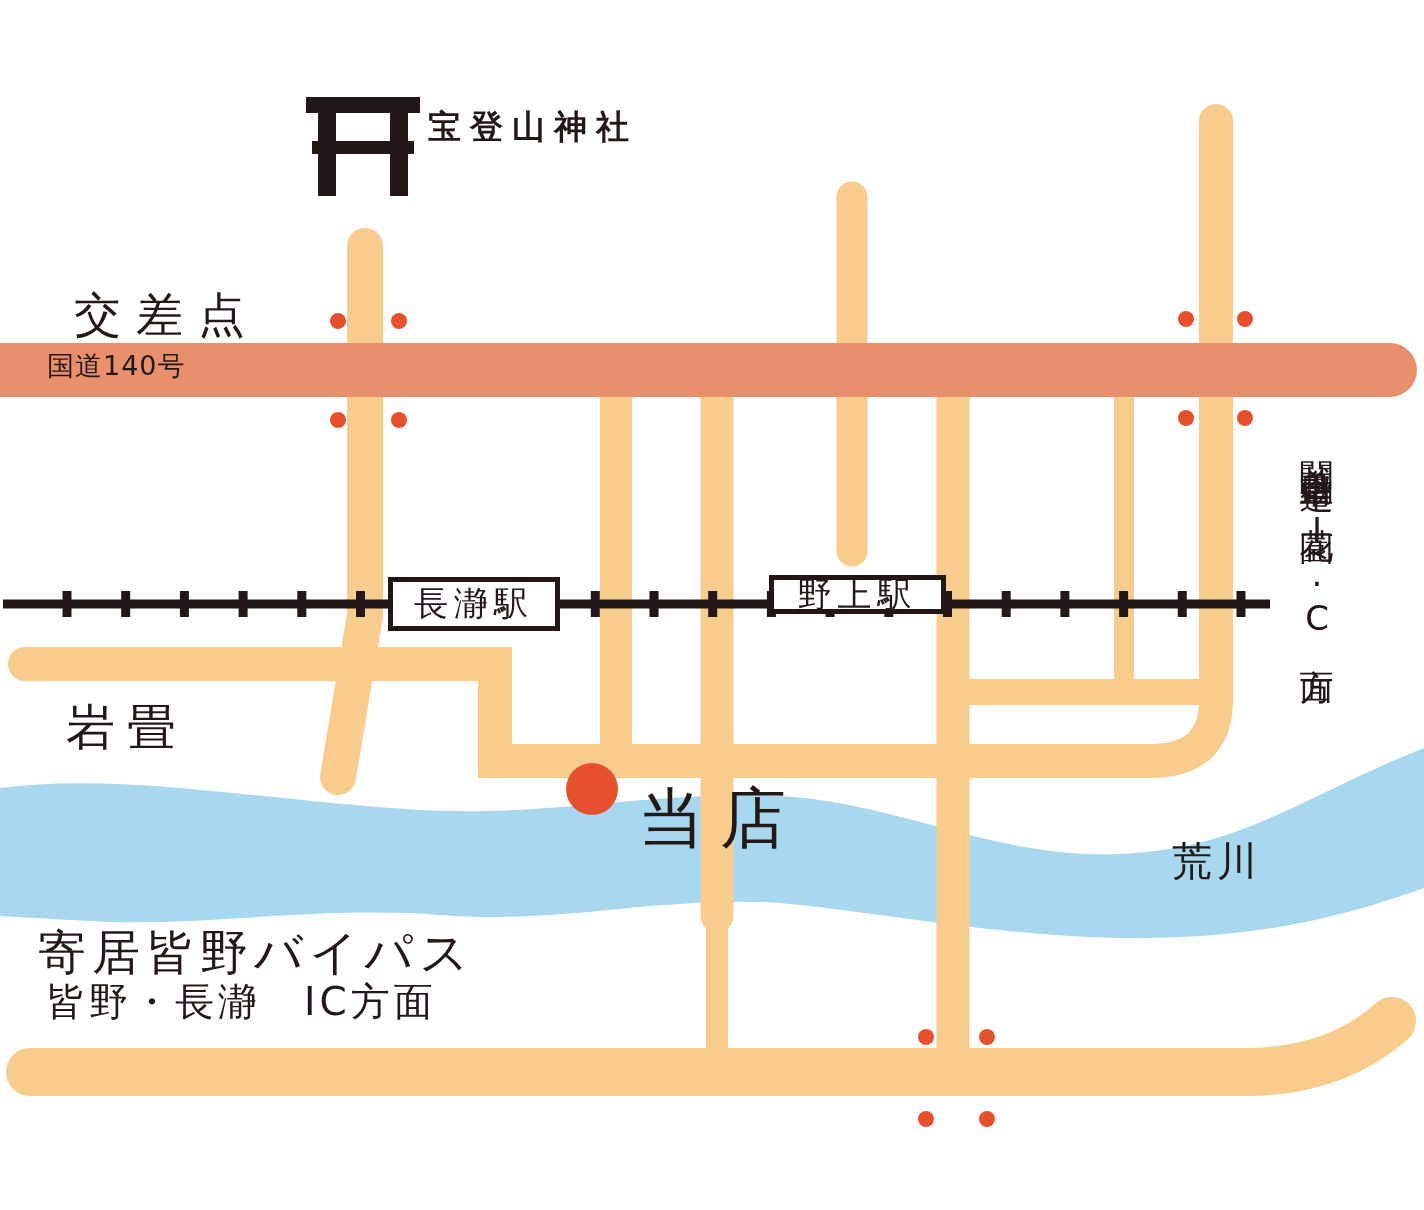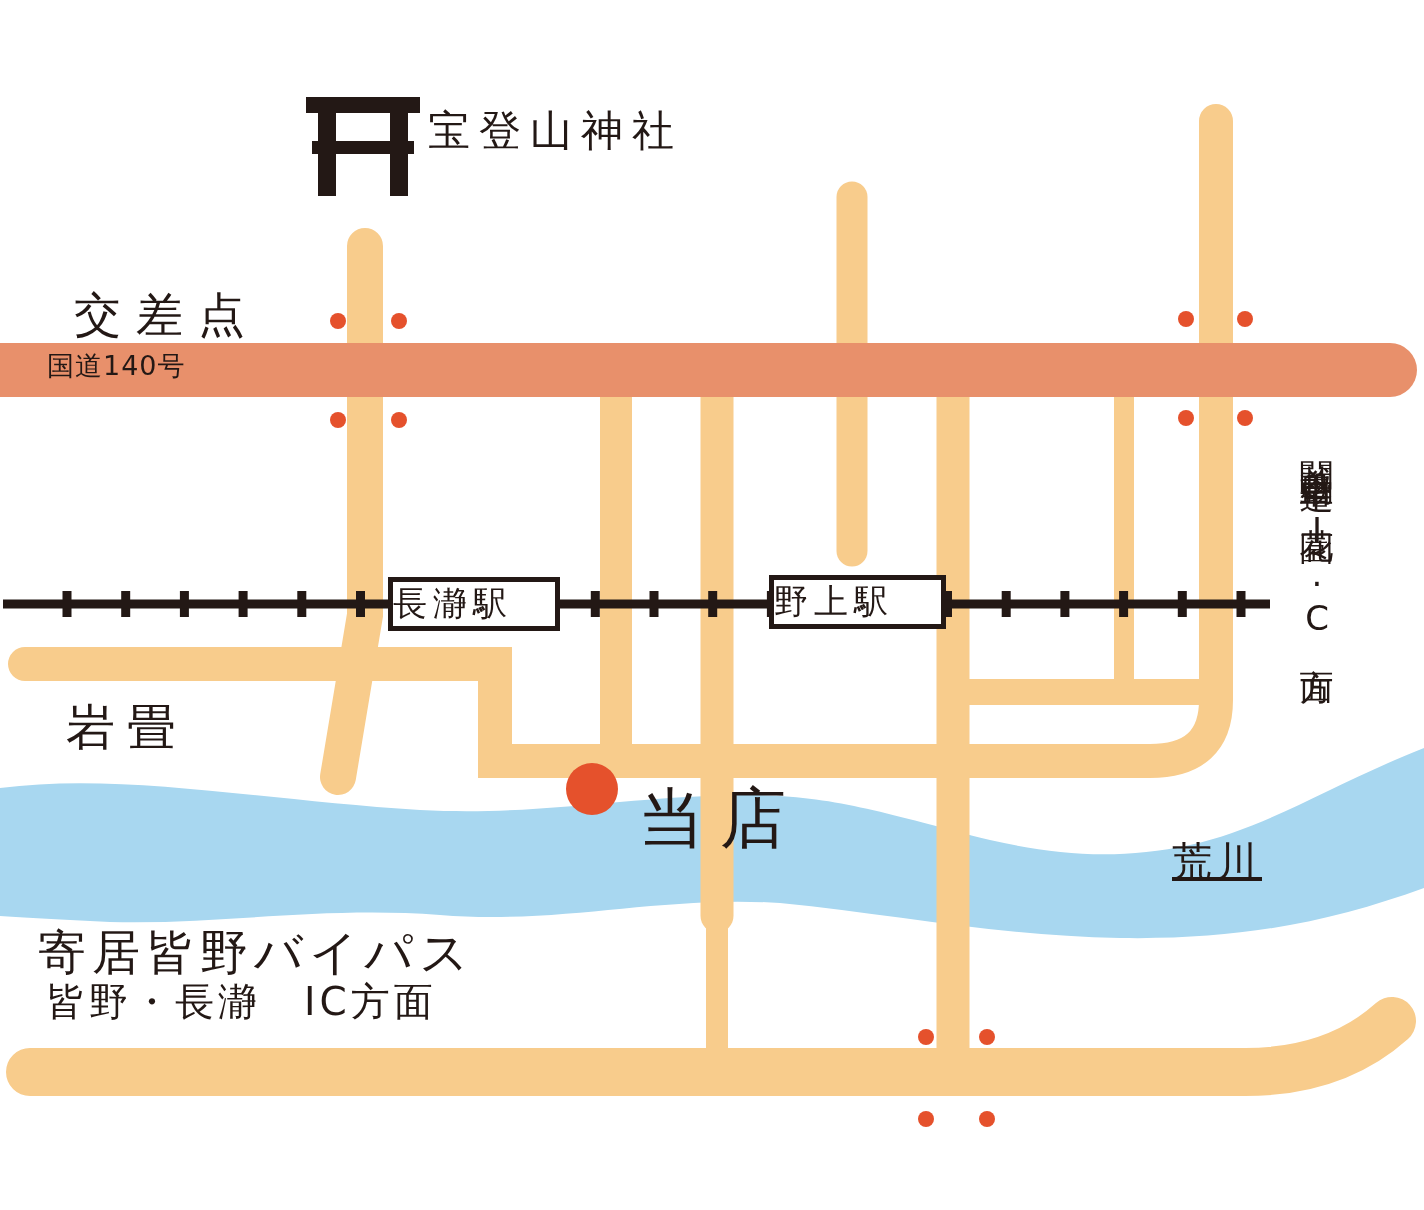--- a/index.html
+++ b/index.html
@@ -1,38 +1,38 @@
 <!DOCTYPE html>
 <html><head>
 <meta charset="utf-8">
 <style>
   html,body{margin:0;padding:0;background:#ffffff;}
   body{width:1424px;height:1210px;position:relative;overflow:hidden;
        font-family:"DejaVu Sans",sans-serif;color:#231815;}
   #map{position:absolute;left:0;top:0;width:1424px;height:1210px;}
   svg{position:absolute;left:0;top:0;display:block;}
   .label{position:absolute;white-space:nowrap;color:#231815;line-height:1;}
-  .lbl-shrine{left:428px;top:110px;font-size:42px;letter-spacing:9px;}
+  .lbl-shrine{left:428px;top:110px;font-size:33px;letter-spacing:9px;font-weight:bold;}
   .lbl-cross1{left:74px;top:204px;font-size:47px;letter-spacing:15px;}
   .lbl-cross2{left:74px;top:259px;font-size:47px;letter-spacing:15px;margin-top:32px;}
   .lbl-route140{left:47px;top:352px;font-size:27px;letter-spacing:1px;}
   .lbl-iwadatami{left:66px;top:703px;font-size:49px;letter-spacing:12px;}
   .lbl-shop{left:638px;top:786px;font-size:66px;letter-spacing:16px;}
-  .lbl-river{left:1172px;top:841px;font-size:40px;letter-spacing:5px;text-decoration:underline;}
+  .lbl-river{left:1172px;top:841px;font-size:40px;letter-spacing:5px;}
   .lbl-bypass1{left:38px;top:928px;font-size:48px;letter-spacing:6px;}
   .lbl-bypass2{left:46px;top:982px;font-size:39px;letter-spacing:4px;}
   .vtext{position:absolute;left:1278px;top:434px;height:260px;
          writing-mode:vertical-rl;text-orientation:upright;
          font-size:34px;letter-spacing:4px;line-height:1;}
   .vtext span{display:inline-block;margin-left:22px;}
   .station{position:absolute;background:#ffffff;border:5px solid #231815;
-           display:flex;align-items:center;justify-content:flex-start;
+           display:flex;align-items:center;justify-content:center;
            font-size:34px;letter-spacing:6px;box-sizing:border-box;}
   .station.nagatoro{left:388px;top:577px;width:172px;height:54px;}
-  .station.nogami{left:769px;top:575px;width:177px;height:54px;}
+  .station.nogami{left:769px;top:575px;width:177px;height:39px;}
   .torii{position:absolute;left:306px;top:97px;width:114px;height:99px;}
   .torii div{position:absolute;background:#231815;}
   .torii .kasagi{left:0;top:0;width:114px;height:16px;}
   .torii .nuki{left:6px;top:44px;width:102px;height:13px;}
   .torii .leg-l{left:12px;top:0;width:18px;height:99px;}
   .torii .leg-r{left:84px;top:0;width:18px;height:99px;}
 </style>
 </head>
 <body>
 

